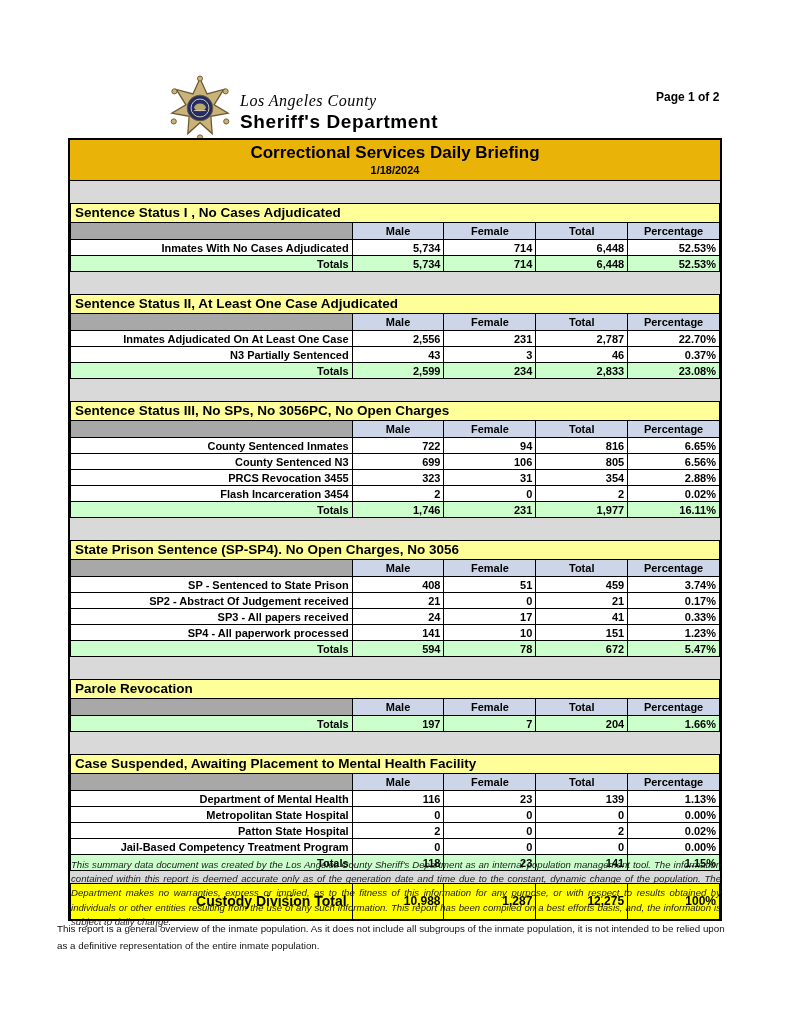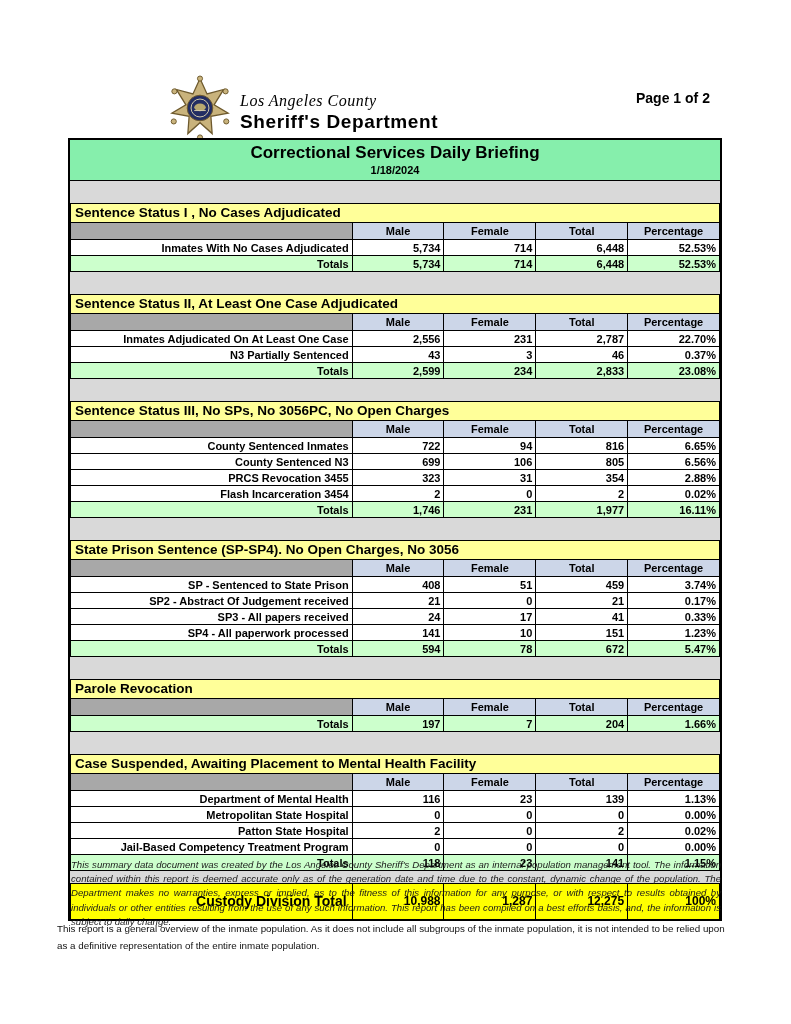--- a/index.html
+++ b/index.html
@@ -9,30 +9,30 @@
     font-family: "Liberation Sans", sans-serif;
     color: #000; position: relative; overflow: hidden;
   }
 
   
   .doc-header { position: absolute; top: 74px; left: 168px; display: flex; align-items: center; }
   .badge { width: 64px; height: 68px; flex: 0 0 auto; }
   .agency-text { margin-left: 8px; margin-top: 9px; }
   .agency-county { font-family: "Liberation Serif", serif; font-style: italic; font-size: 16px; letter-spacing: 0.5px; }
   .agency-dept { font-weight: bold; font-size: 19px; letter-spacing: 0.6px; margin-top: 1px; }
-  .page-indicator { position: absolute; top: 90px; left: 636px; font-size: 14px; font-weight: bold; }
+  .page-indicator { position: absolute; top: 90px; left: 656px; font-size: 12px; font-weight: bold; }
 
   
   .report {
     position: absolute; top: 138px; left: 68px; width: 654px;
     background: #d9d9d9;
     border-left: 2px solid #000; border-right: 2px solid #000;
   }
   .title-bar {
-    background: #86efac;
+    background: #eab308;
     border-top: 2px solid #000; border-bottom: 1.5px solid #000;
     text-align: center; padding: 3px 0 4px 0;
   }
   .title-bar .main-title { font-size: 17px; font-weight: bold; }
   .title-bar .report-date { font-size: 11px; font-weight: bold; margin-top: 1px; }
 
   .sec { margin-bottom: 12px; }
   .sec.gap-lg { margin-top: 21px; }
   .sec-title {
     background: #ffff99;

